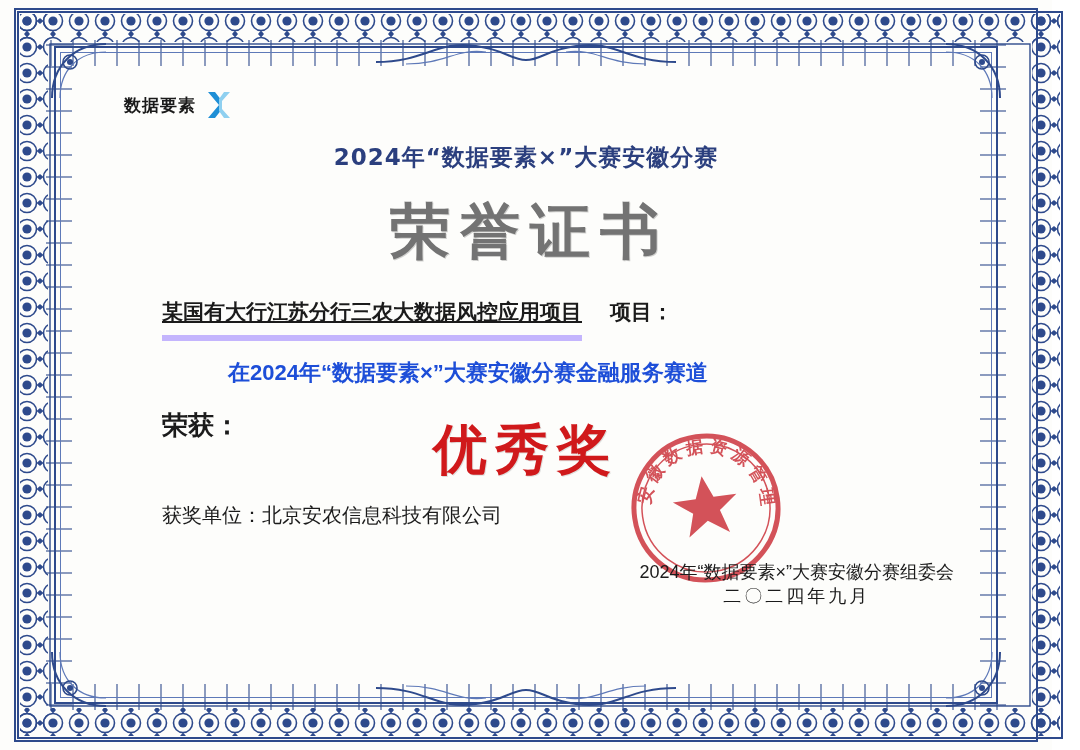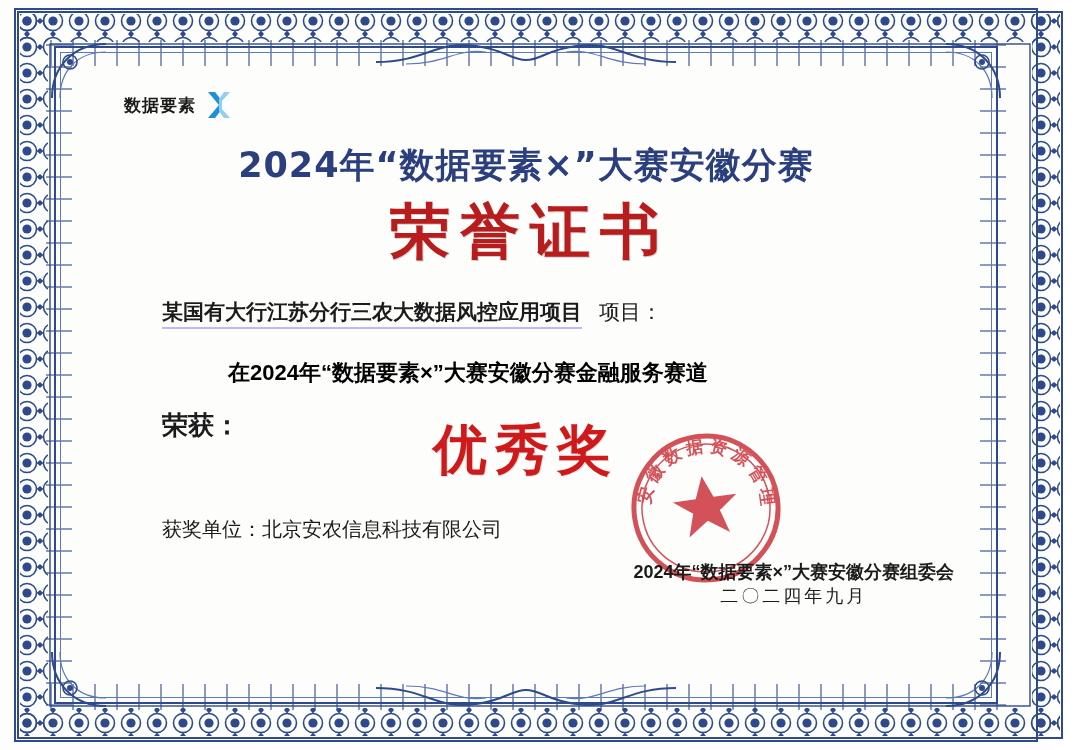--- a/index.html
+++ b/index.html
@@ -118,61 +118,62 @@
   .brand-mark {
     width: 34px; height: 34px;
     position: relative;
   }
 
   .title-main {
     position: absolute;
     left: 0; right: 0; top: 72px;
     text-align: center;
     font-family: "DejaVu Sans", "Liberation Sans", sans-serif;
-    font-size: 35px;
+    font-size: 23px;
     font-weight: bold;
     color: #2b3f7e;
     letter-spacing: 1px;
     white-space: nowrap;
   }
 
   .title-honor {
     position: absolute;
     left: 8px; right: 0; top: 122px;
     text-align: center;
     font-family: "DejaVu Serif", "Liberation Serif", serif;
     font-size: 60px;
     font-weight: bold;
-    color: #b91c1c;
+    color: #737373;
     letter-spacing: 10px;
     text-shadow: 1px 1px 0 rgba(0,0,0,0.18);
   }
 
   .line-recipient {
     position: absolute;
     left: 82px; top: 228px;
     font-size: 21px;
     color: #1b1b1b;
     font-weight: bold;
     white-space: nowrap;
   }
   .recipient-name {
-    border-bottom: 2px solid #c4b5fd;
-    padding-bottom: 4px;
+    border-bottom: 6px solid #c4b5fd;
+    padding-bottom: 12px;
+    text-decoration: underline;
   }
   .recipient-suffix {
-    margin-left: 17px;
-    font-weight: normal;
+    margin-left: 28px;
+    font-weight: bold;
   }
 
   .line-context {
     position: absolute;
     left: 148px; top: 288px;
     font-size: 22px;
-    color: #000000;
+    color: #1d4ed8;
     font-weight: bold;
     white-space: nowrap;
   }
 
   .line-award-label {
     position: absolute;
     left: 82px; top: 338px;
     font-size: 26px;
     color: #1b1b1b;
     font-weight: bold;
@@ -186,35 +187,35 @@
     font-size: 54px;
     font-weight: bold;
     color: #d0191b;
     letter-spacing: 8px;
     text-shadow: 1px 1px 0 rgba(0,0,0,0.12);
     margin-top: 12px;
   }
 
   .line-unit {
     position: absolute;
-    left: 82px; top: 446px;
+    left: 82px; top: 432px;
     font-size: 20px;
     color: #1b1b1b;
     white-space: nowrap;
   }
 
   .signature-block {
     position: absolute;
     right: 18px; bottom: 72px;
     text-align: center;
     color: #1b1b1b;
   }
   .sign-org {
     font-size: 18px;
-    font-weight: bold;
+    font-weight: normal;
     white-space: nowrap;
   }
   .sign-date {
     font-size: 18px;
     letter-spacing: 3px;
     white-space: nowrap;
   }
 
   .seal {
     position: absolute;

